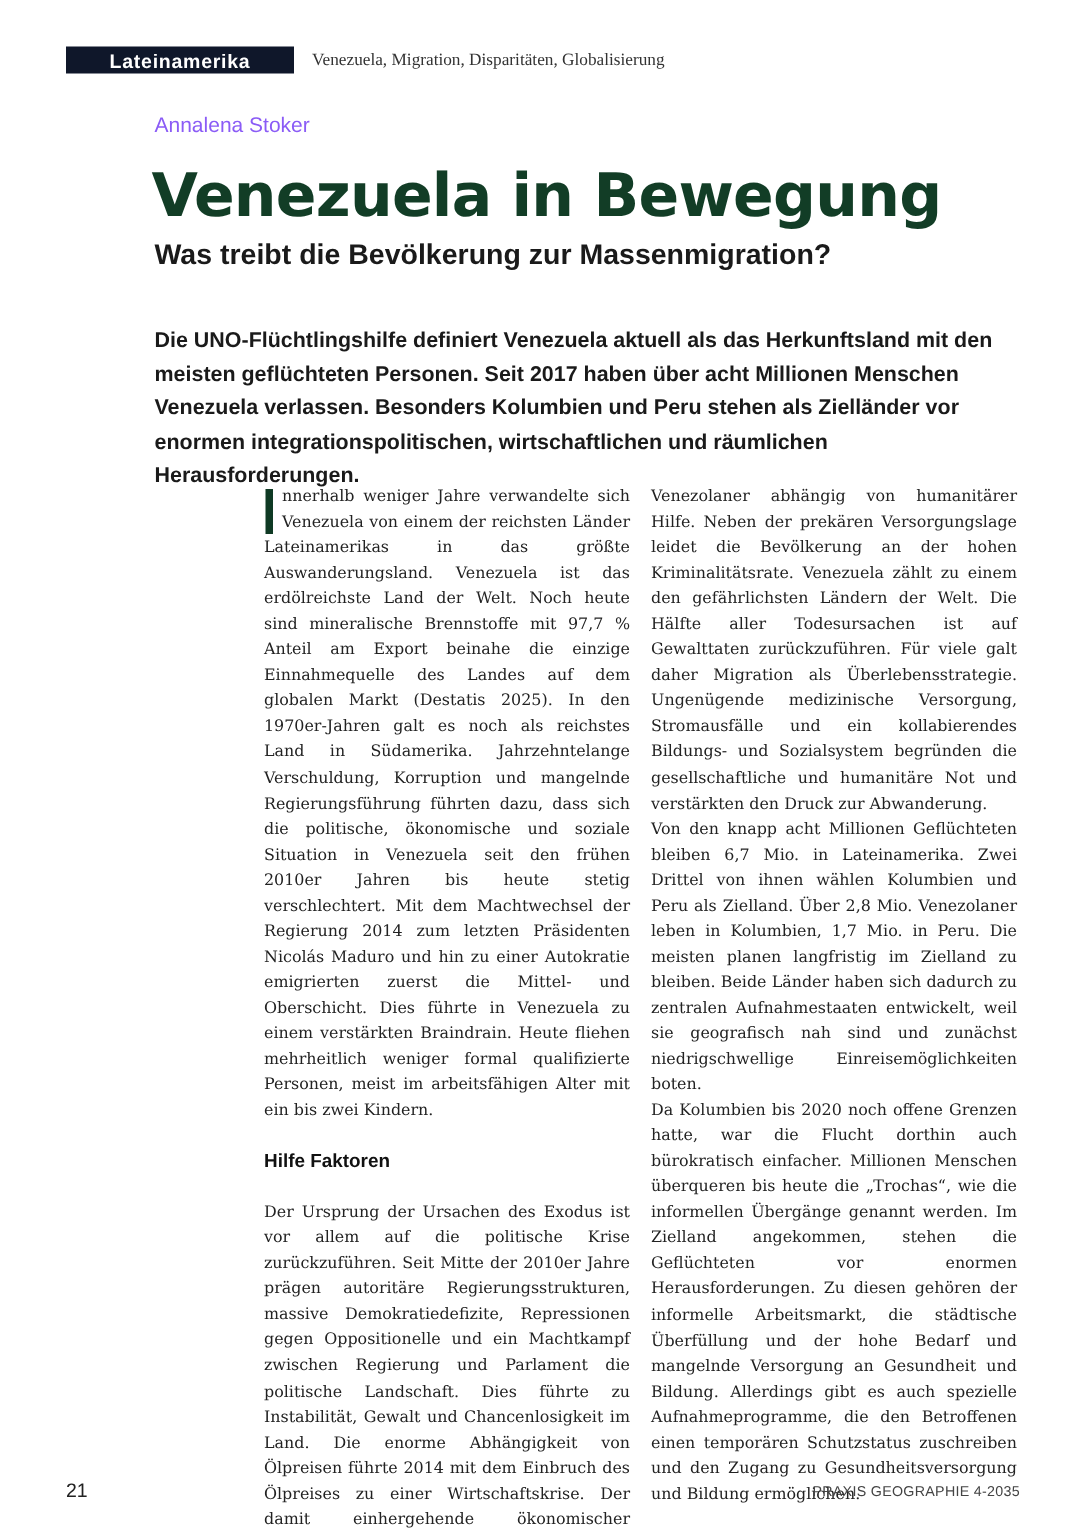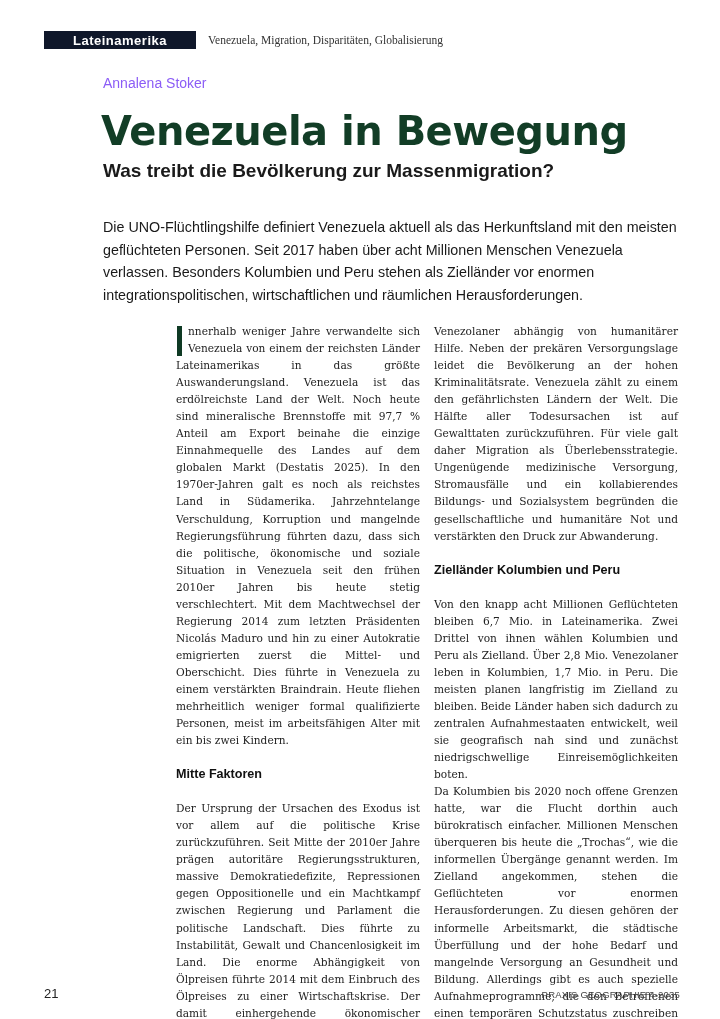--- a/index.html
+++ b/index.html
@@ -24,21 +24,21 @@
     position: absolute; top: 106px; left: 101px; margin: 0;
     font-family: "DejaVu Sans", sans-serif; font-weight: bold; font-size: 40px;
     color: #123d26; letter-spacing: -0.5px; line-height: 50px;
   }
   .subtitle {
     position: absolute; top: 160px; left: 103px; margin: 0;
     font-family: "Liberation Sans", sans-serif; font-weight: bold; font-size: 19px; color: #1a1a1a;
   }
   .lead {
     position: absolute; top: 216px; left: 103px; width: 580px; margin: 0;
-    font-family: "Liberation Sans", sans-serif; font-weight: normal; font-size: 14.3px;
+    font-family: "Liberation Sans", sans-serif; font-weight: bold; font-size: 14.3px;
     line-height: 22.5px; color: #1a1a1a;
   }
   .col {
     position: absolute; top: 323px; width: 244px;
     font-family: "DejaVu Serif", serif; font-size: 10.6px; line-height: 17.05px;
     color: #222; text-align: justify; hyphens: manual;
   }
   .col-left { left: 176px; }
   .col-right { left: 434px; }
   .col p { margin: 0; }
@@ -66,26 +66,25 @@
   <div class="keywords">Venezuela, Migration, Disparitäten, Globalisierung</div>
 </div>
 
 <div class="author">Annalena Stoker</div>
 <h1 class="title">Venezuela in Bewegung</h1>
 <h2 class="subtitle">Was treibt die Bevölkerung zur Massenmigration?</h2>
 <p class="lead">Die UNO-Flüchtlingshilfe definiert Venezuela aktuell als das Herkunftsland mit den meisten geflüchteten Personen. Seit 2017 haben über acht Millionen Menschen Venezuela verlassen. Besonders Kolumbien und Peru stehen als Zielländer vor enormen integrationspolitischen, wirtschaftlichen und räumlichen Herausforderungen.</p>
 
 <div class="col col-left">
   <p><span class="dropcap"></span><span>nnerhalb weniger Jahre verwandelte sich Venezuela von einem der reichsten Länder Lateinamerikas in das größte Auswanderungsland. Venezuela ist das erdölreichste Land der Welt. Noch heute sind mineralische Brennstoffe mit 97,7 % Anteil am Export beinahe die einzige Einnahmequelle des Landes auf dem globalen Markt (Destatis 2025). In den 1970er-Jahren galt es noch als reichstes Land in Südamerika. Jahrzehntelange Verschuldung, Korruption und mangelnde Regierungsführung führten dazu, dass sich die politische, ökonomische und soziale Situation in Venezuela seit den frühen 2010er Jahren bis heute stetig verschlechtert. Mit dem Machtwechsel der Regierung 2014 zum letzten Präsidenten Nicolás Maduro und hin zu einer Autokratie emigrierten zuerst die Mittel- und Oberschicht. Dies führte in Venezuela zu einem verstärkten Braindrain. Heute fliehen mehrheitlich weniger formal qualifizierte Personen, meist im arbeitsfähigen Alter mit ein bis zwei Kindern.</span></p>
-  <h3>Mitte Faktoren</h3>
+  <h3>Hilfe Faktoren</h3>
   <p id="s1">Der Ursprung der Ursachen des Exodus ist vor allem auf die politische Krise zurückzuführen. Seit Mitte der 2010er Jahre prägen autoritäre Regierungsstrukturen, massive Demokratiedefizite, Repressionen gegen Oppositionelle und ein Machtkampf zwischen Regierung und Parlament die politische Landschaft. Dies führte zu Instabilität, Gewalt und Chancenlosigkeit im Land. Die enorme Abhängigkeit von Ölpreisen führte 2014 mit dem Einbruch des Ölpreises zu einer Wirtschaftskrise. Der damit einhergehende ökonomischer Zusammenbruch führte zu einer Hyperinflation, dem Einsturz des Erdölsektors, verheerenden Versorgungskrisen und fehlenden Arbeitsmöglichkeiten. Alle diese Faktoren haben die Lebensgrundlage vieler Menschen zerstört. Lebensmittel, Medikamente und Treibstoff sind noch heute knapp. Mehr als 17 % der Bevölkerung gilt als unterernährt. Im Vergleich dazu lag der Wert 2008 noch bei 2,1 %. Zurzeit sind 25 % der</p>
 </div>
 
 <div class="col col-right">
   <p id="s1b">Venezolaner abhängig von humanitärer Hilfe. Neben der prekären Versorgungslage leidet die Bevölkerung an der hohen Kriminalitätsrate. Venezuela zählt zu einem den gefährlichsten Ländern der Welt. Die Hälfte aller Todesursachen ist auf Gewalttaten zurückzuführen. Für viele galt daher Migration als Überlebensstrategie. Ungenügende medizinische Versorgung, Stromausfälle und ein kollabierendes Bildungs- und Sozialsystem begründen die gesellschaftliche und humanitäre Not und verstärkten den Druck zur Abwanderung.</p>
-  <h3>Zielländer Kolumbien und Peru</h3>
   <p>Von den knapp acht Millionen Geflüchteten bleiben 6,7 Mio. in Lateinamerika. Zwei Drittel von ihnen wählen Kolumbien und Peru als Zielland. Über 2,8 Mio. Venezolaner leben in Kolumbien, 1,7 Mio. in Peru. Die meisten planen langfristig im Zielland zu bleiben. Beide Länder haben sich dadurch zu zentralen Aufnahmestaaten entwickelt, weil sie geografisch nah sind und zunächst niedrigschwellige Einreisemöglichkeiten boten.</p>
   <p>Da Kolumbien bis 2020 noch offene Grenzen hatte, war die Flucht dorthin auch bürokratisch einfacher. Millionen Menschen überqueren bis heute die „Trochas“, wie die informellen Übergänge genannt werden. Im Zielland angekommen, stehen die Geflüchteten vor enormen Herausforderungen. Zu diesen gehören der informelle Arbeitsmarkt, die städtische Überfüllung und der hohe Bedarf und mangelnde Versorgung an Gesundheit und Bildung. Allerdings gibt es auch spezielle Aufnahmeprogramme, die den Betroffenen einen temporären Schutzstatus zuschreiben und den Zugang zu Gesundheitsversorgung und Bildung ermöglichen.</p>
 
 </div>
 
 <div class="footer-page">21</div>
 <div class="footer-journal">PRAXIS GEOGRAPHIE 4-2035</div>
 
 </body></html>

